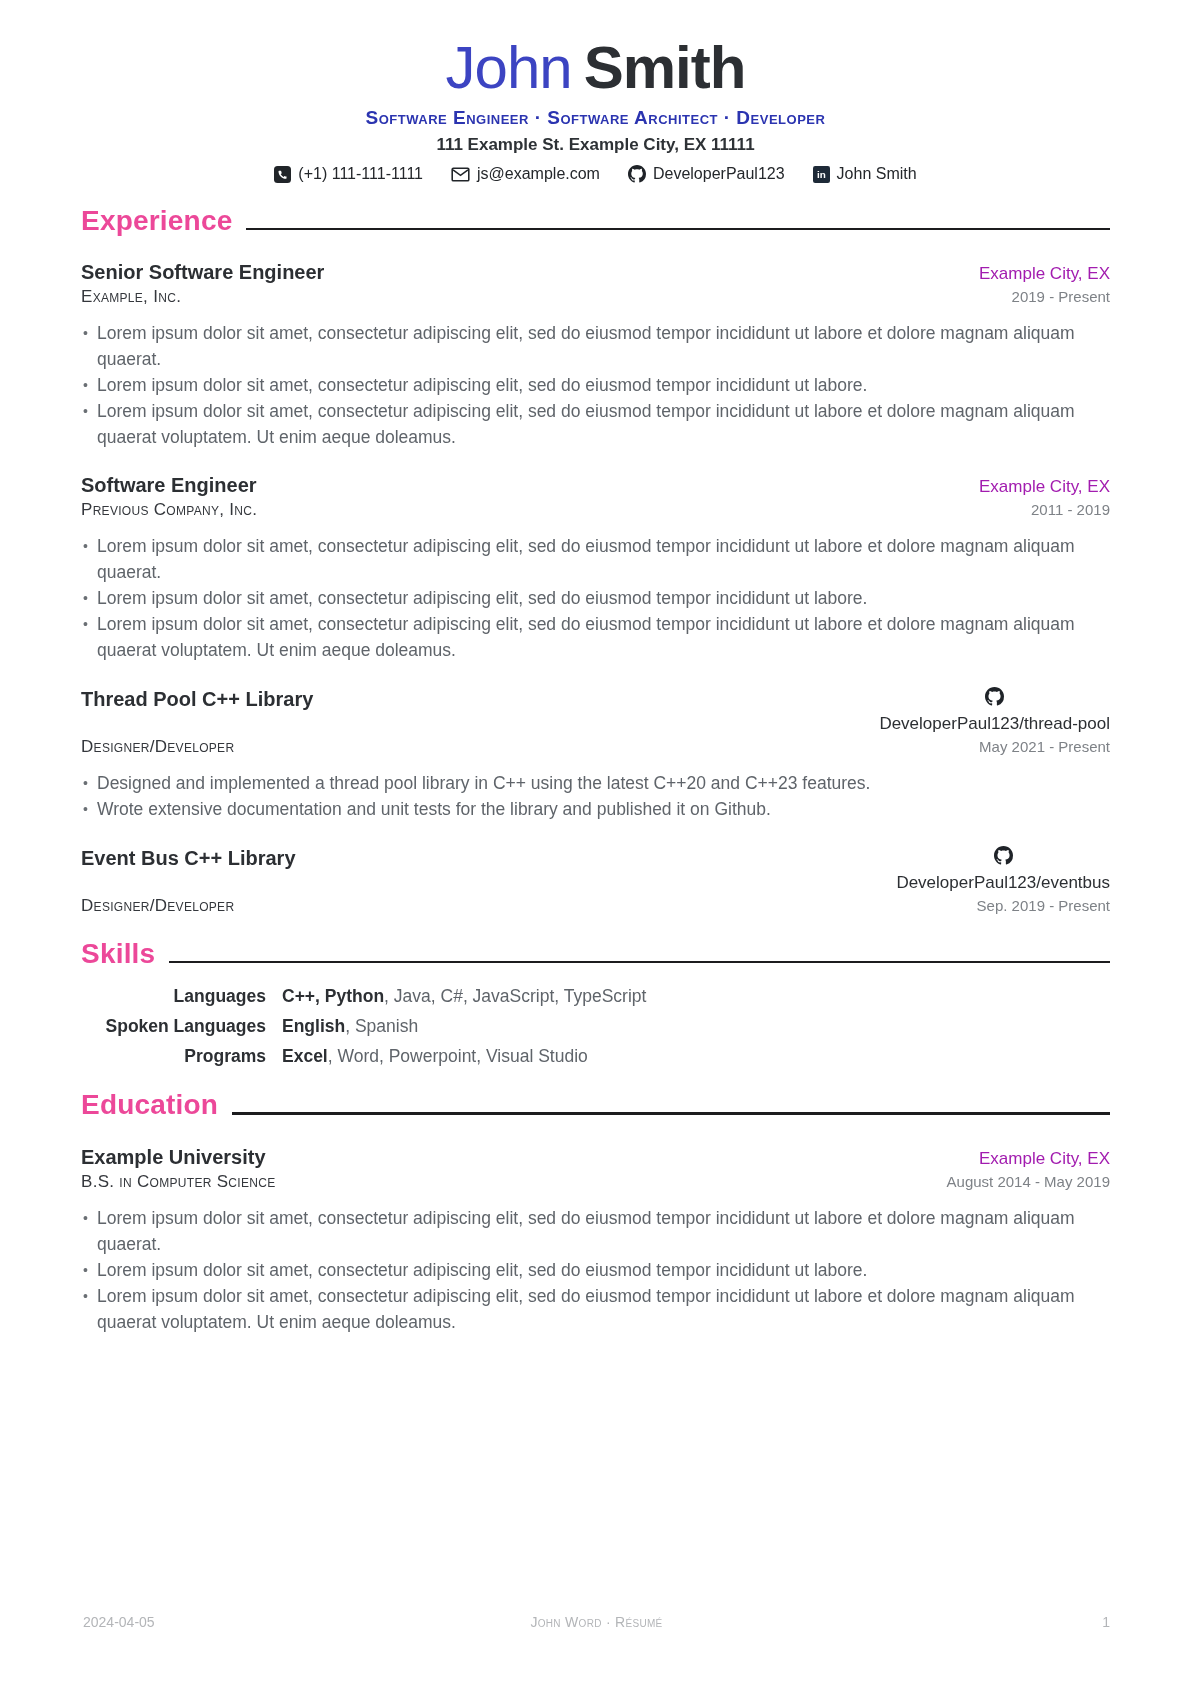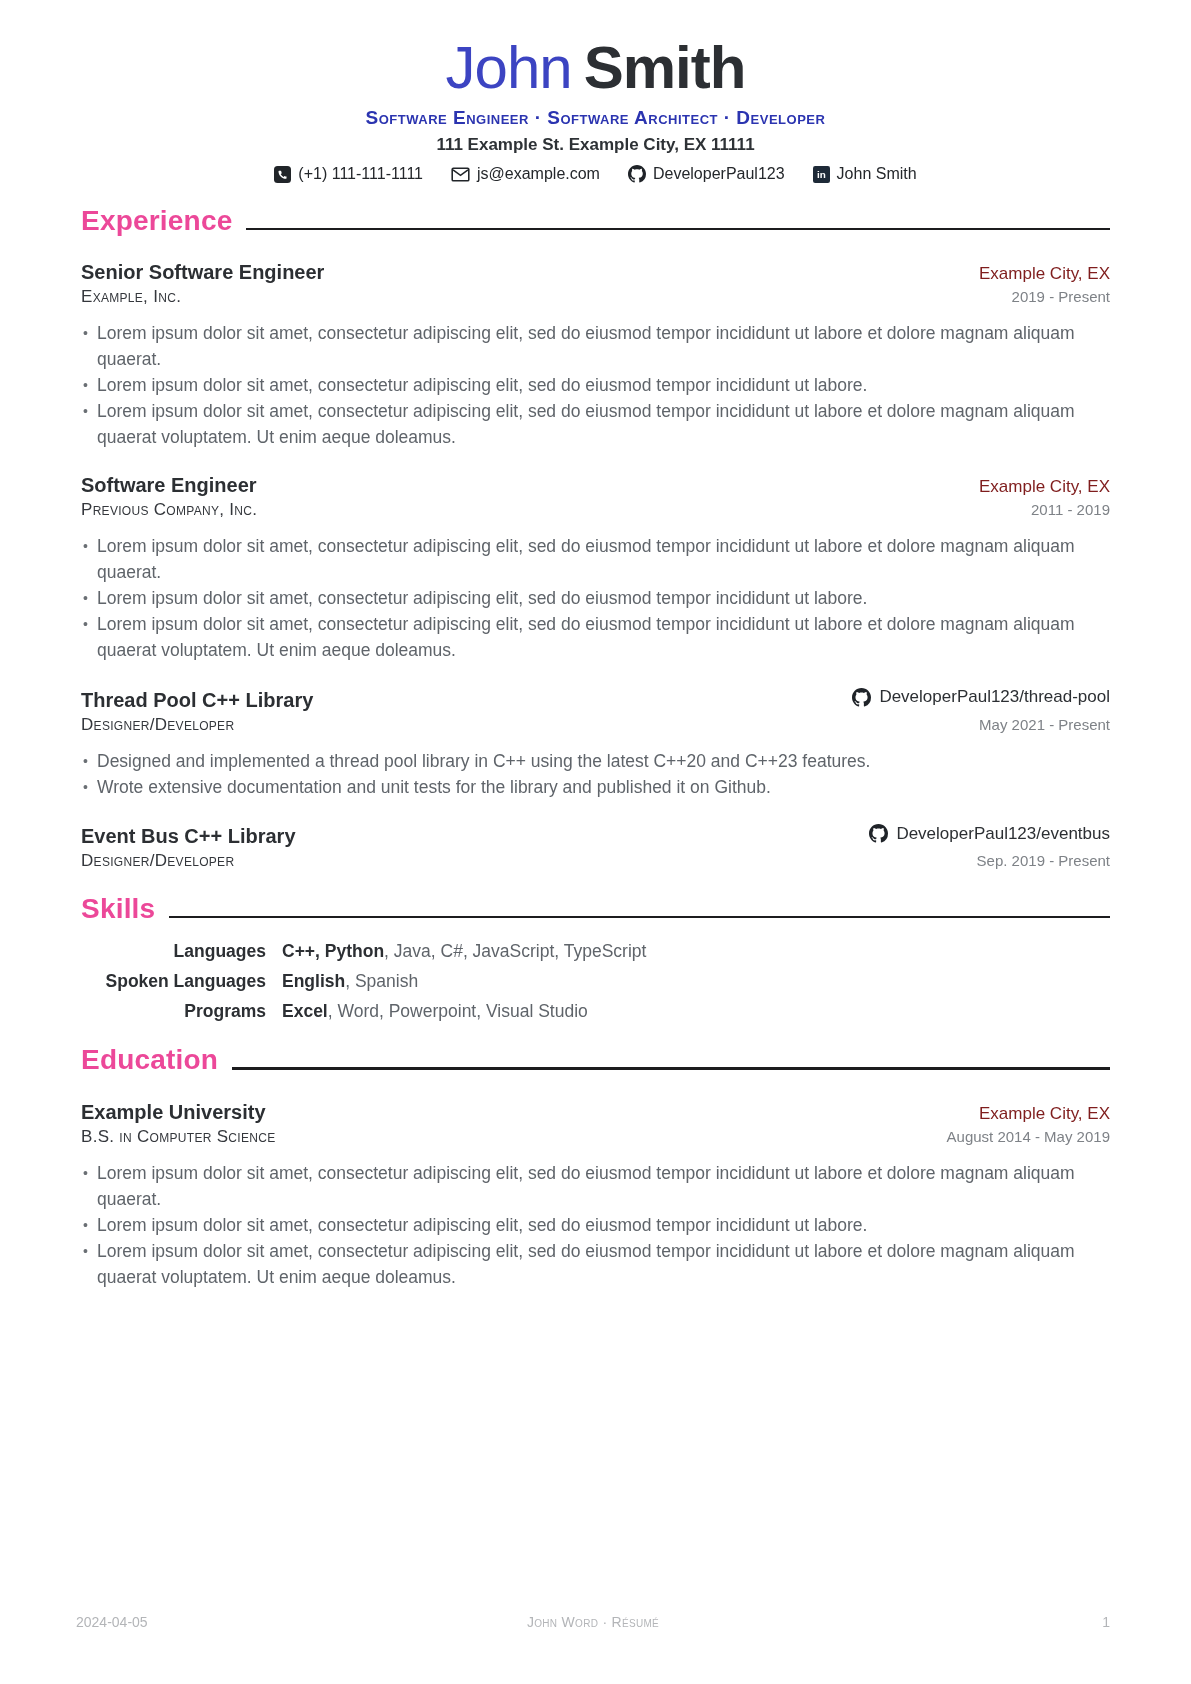--- a/index.html
+++ b/index.html
@@ -27,25 +27,25 @@
   
   .section{margin-top:22px;}
   .section-head{display:flex;align-items:flex-end;}
   .section-title{font-size:28px;font-weight:700;color:#ec4899;letter-spacing:.2px;line-height:1.15;}
   .section-rule{flex:1;height:2.5px;background:#1c1c1e;margin-left:14px;margin-bottom:7px;}
 
   .entry{margin-top:24px;}
   .row{display:flex;justify-content:space-between;align-items:baseline;}
   .row.sub{margin-top:3px;}
   .entry-title{font-size:20px;font-weight:700;color:#2c2f33;}
-  .entry-loc{font-size:17px;color:#7f1d1d;}
+  .entry-loc{font-size:17px;color:#a21caf;}
   .sc{font-variant:small-caps;letter-spacing:.3px;}
   .entry-org{font-size:17px;color:#34373c;}
   .entry-date{font-size:15px;color:#7e8287;text-align:center;}
-  .repo{display:inline-flex;align-items:center;gap:8px;font-size:17px;color:#2c2f33;text-decoration:none;}
+  .repo{display:inline-flex;align-items:center;gap:8px;font-size:17px;color:#2c2f33;text-decoration:none;flex-direction:column;}
   .repo svg{display:block;}
 
   ul.bullets{list-style:none;margin:13px 0 0 0;padding:0;}
   ul.bullets li{
     position:relative;padding-left:16px;
     color:#5f646a;font-size:17.5px;line-height:26px;
   }
   ul.bullets li::before{
     content:"•";position:absolute;left:2px;top:0;
     font-size:14px;line-height:26px;color:#6a6f74;
@@ -54,21 +54,21 @@
   
   .skills-table{margin-top:16px;}
   .skill-row{display:flex;align-items:baseline;margin-top:9px;}
   .skill-label{flex:none;width:185px;text-align:right;font-weight:700;font-size:17.5px;color:#2c2f33;}
   .skill-val{margin-left:16px;font-size:17.5px;}
   .skill-strong{font-weight:700;color:#2c2f33;}
   .skill-rest{color:#5f646a;}
 
   
   .footer{
-    position:absolute;left:76px;right:81px;bottom:54px;
+    position:absolute;left:83px;right:81px;bottom:54px;
     display:flex;align-items:flex-start;font-size:14px;color:#b3b5b8;
   }
   .footer .f-left{flex:1;text-align:left;}
   .footer .f-center{flex:1;text-align:center;font-variant:small-caps;letter-spacing:.3px;}
   .footer .f-right{flex:1;text-align:right;}
 </style>
 </head>
 <body>
 
 <div class="page">

